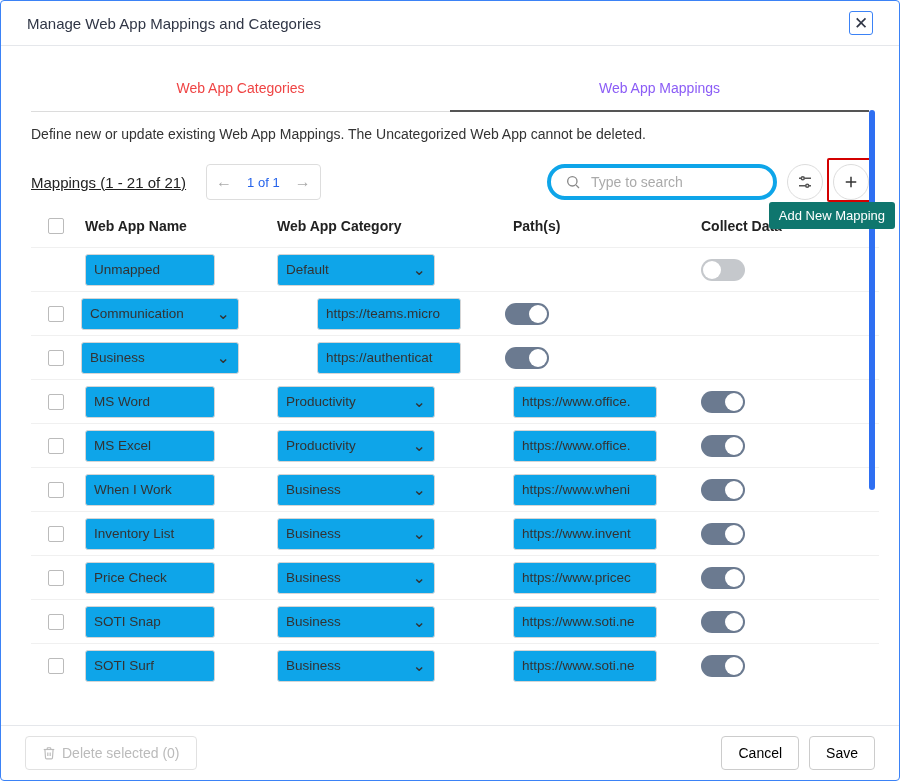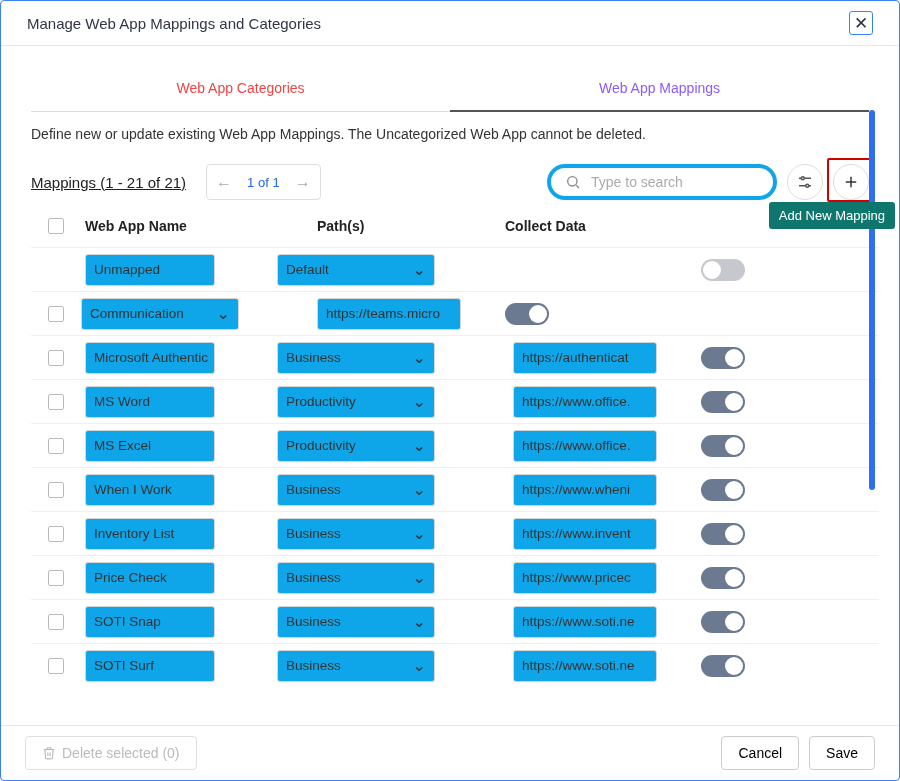--- a/index.html
+++ b/index.html
@@ -330,20 +330,21 @@
       </div>
       <div class="tooltip">Add New Mapping</div>
     </div>
 
     <div class="table-wrap">
       <div class="table-header">
         <div class="col-check">
             <div class="checkbox"></div>
           </div>
         <div class="col-name">Web App Name</div>
+        <div class="col-cat">Web App Category</div>
         <div class="col-path">Path(s)</div>
         <div class="col-collect">Collect Data</div>
       </div>
       <div class="rows" id="rows">
           <div class="row">
             <div class="col-check"></div>
             <div class="col-name">
               <div class="cell-input">Unmapped</div>
             </div>
             <div class="col-cat">
@@ -370,23 +371,20 @@
             <div class="col-path">
               <div class="cell-input">https://teams.micro</div>
             </div>
             <div class="col-collect">
               <div class="toggle on"></div>
             </div>
           </div>
           <div class="row">
             <div class="col-check">
               <div class="checkbox"></div>
-            </div>
-            <div class="col-name">
-              <div class="cell-input">Microsoft Authentic</div>
             </div>
             <div class="col-cat">
               <div class="cell-input">
                 <span>Business</span>
                 <span class="chev">⌄</span>
               </div>
             </div>
             <div class="col-path">
               <div class="cell-input">https://authenticat</div>
             </div>

